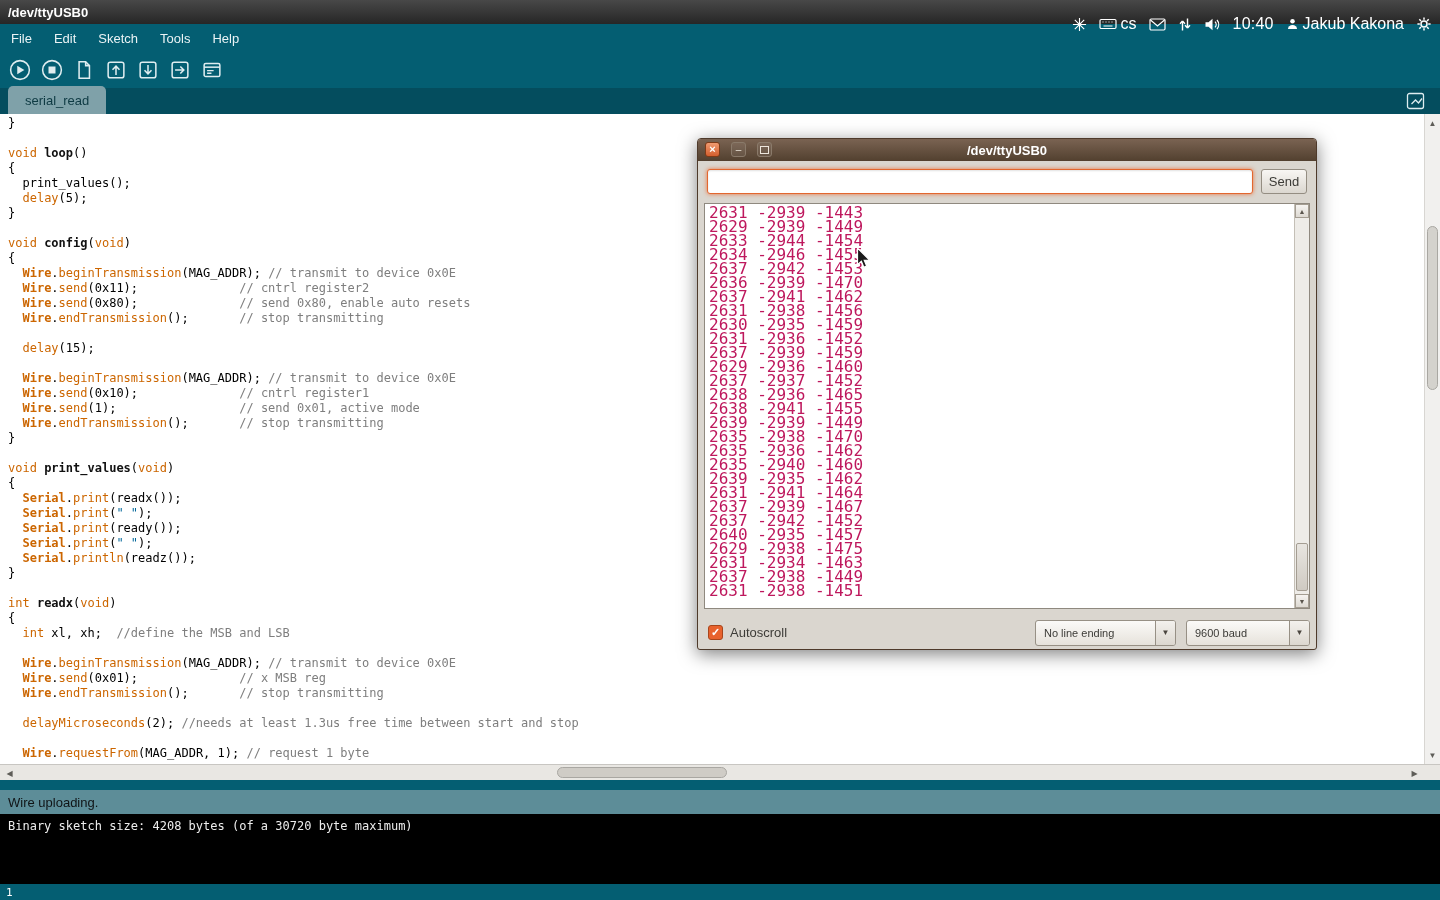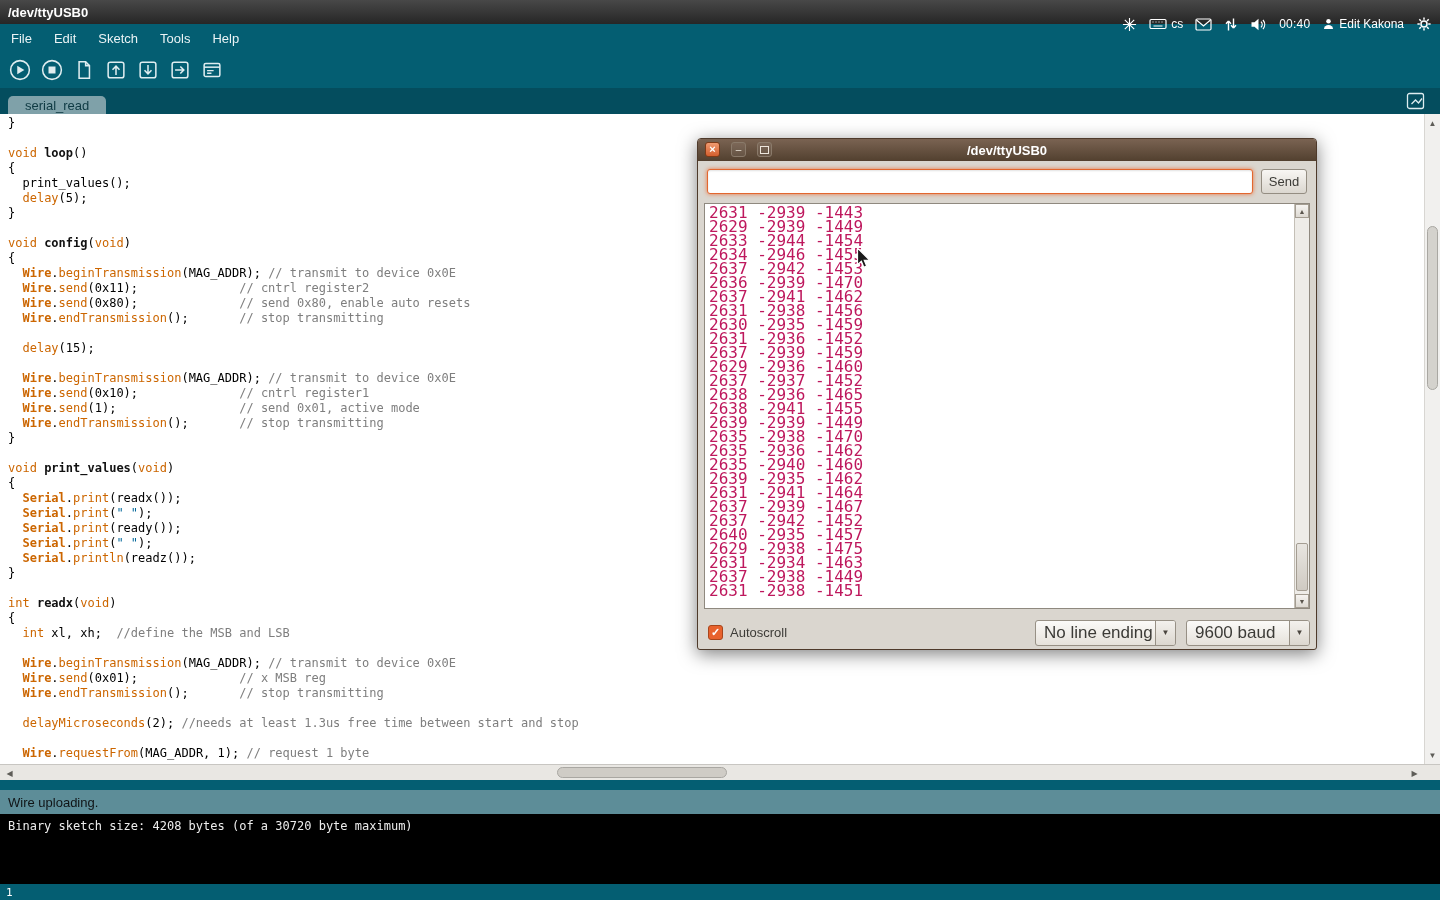--- a/index.html
+++ b/index.html
@@ -5,37 +5,37 @@
   * { margin:0; padding:0; box-sizing:border-box; }
   html,body { width:1440px; height:900px; overflow:hidden; background:#222;
               font-family:"Liberation Sans", sans-serif; }
   .screen { position:relative; width:1440px; height:900px; background:#045E72; overflow:hidden; }
 
   
   .top-panel { position:absolute; top:0; left:0; right:0; height:24px;
                background:linear-gradient(#484848,#262626); display:flex; align-items:center;
                color:#fff; z-index:40; }
   .panel-title { font-weight:bold; font-size:13px; margin-left:8px; }
-  .tray { margin-left:auto; display:flex; align-items:center; gap:12px; margin-right:8px; font-size:12px;margin-top:24px; }
+  .tray { margin-left:auto; display:flex; align-items:center; gap:12px; margin-right:8px; font-size:16px;margin-top:24px; }
   .tray svg { display:block; }
   .tray-group { display:flex; align-items:center; gap:4px; }
   .tray-text { letter-spacing:.2px; }
 
   
   .menubar { position:absolute; top:24px; left:0; right:0; height:28px; background:#045E72;
              display:flex; align-items:flex-end; color:#EAF3F5; font-size:13px; }
   .menu-item { padding:0 11px; height:100%; display:flex; align-items:center; cursor:default; }
 
   .toolbar { position:absolute; top:52px; left:0; right:0; height:36px; background:#045E72;
              display:flex; align-items:center; padding-left:6px; gap:4px; }
   .tool-btn { width:28px; height:28px; background:transparent; border:none; display:flex;
               align-items:center; justify-content:center; color:#DFEDF0; cursor:default; }
 
   .tabbar { position:absolute; top:88px; left:0; right:0; height:26px; background:#044D5E; }
-  .tab { position:absolute; left:8px; bottom:0; height:18px; padding:0 17px;
+  .tab { position:absolute; left:8px; bottom:0; height:28px; padding:0 17px;
          background:#7FA1A9; color:#0E3A43; font-size:13px; display:flex; align-items:center;
          border-radius:5px 5px 0 0; }
   .tab-right-btn { position:absolute; right:14px; top:3px; width:21px; height:20px;
                    background:transparent; border:none; display:flex; align-items:center;
                    justify-content:center; color:#DFEDF0; }
 
   
   .editor { position:absolute; top:114px; left:0; right:0; height:650px; background:#fff; overflow:hidden; }
   .code { position:absolute; top:2px; left:8px; right:20px;
           font-family:"DejaVu Sans Mono", monospace; font-size:12px; line-height:15px;
@@ -121,21 +121,21 @@
                  background:linear-gradient(#E8E5E0,#CFCAC2); border:1px solid #A49D92; border-radius:2px; }
 
   .controls-row { position:absolute; top:458px; left:10px; right:6px; height:27px;
                   display:flex; align-items:center; }
   .checkbox { width:15px; height:15px; background:#E8622D; border:1px solid #A8461C;
               border-radius:3px; color:#fff; display:flex; align-items:center; justify-content:center; }
   .checkbox::after { content:"✓"; font-size:11px; font-weight:bold; line-height:1; }
   .autoscroll-label { margin-left:7px; font-size:13px; color:#3C3B37;text-align:right; }
   .combo { height:26px; display:flex; align-items:stretch; background:linear-gradient(#FBFAF8,#E6E2DB);
            border:1px solid #979085; border-radius:3px; }
-  .combo-text { padding:0 8px; font-size:17px; color:#3C3B37; flex:1; display:flex;
+  .combo-text { padding:0 8px; font-size:11px; color:#3C3B37; flex:1; display:flex;
                 align-items:center; white-space:nowrap; overflow:hidden; }
   .combo-arrow { width:20px; border-left:1px solid #979085; display:flex; align-items:center;
                  justify-content:center; font-size:8px; color:#4A453E;
                  background:linear-gradient(#F3F1ED,#DCD7CF); border-radius:0 2px 2px 0; }
   .combo-arrow::after { content:"▼"; }
   .combo-lineending { width:141px; margin-left:auto; }
   .combo-baud { width:124px; margin-left:10px; }
 
   .cursor { position:absolute; left:856px; top:248px; z-index:60; }
 </style>
@@ -172,29 +172,29 @@
             <path d="M4.5 13.5V4M4.5 4L2 6.7M4.5 4L7 6.7" stroke="#fff" stroke-width="1.4" fill="none"></path>
             <path d="M9.5 1.5V11M9.5 11L7 8.3M9.5 11L12 8.3" stroke="#fff" stroke-width="1.4" fill="none"></path>
           </svg>
       </span>
       <span>
         <svg width="17" height="15" viewBox="0 0 17 15">
             <path d="M1.5 5.2h3l4-3.4v11.4l-4-3.4h-3z" fill="#fff"></path>
             <path d="M11 4.6a4.2 4.2 0 0 1 0 5.8M13 3a7 7 0 0 1 0 9" stroke="#fff" stroke-width="1.3" fill="none"></path>
           </svg>
       </span>
-      <span class="tray-text">00:40</span>
+      <span class="tray-text">10:40</span>
       <span class="tray-group">
         <span>
           <svg width="13" height="14" viewBox="0 0 16 16">
               <circle cx="8" cy="4.6" r="2.8" fill="#fff"></circle>
               <path d="M2.4 14.2a5.6 5 0 0 1 11.2 0z" fill="#fff"></path>
             </svg>
         </span>
-        <span>Edit Kakona</span>
+        <span>Jakub Kakona</span>
       </span>
       <span>
         <svg width="16" height="16" viewBox="0 0 16 16">
             <circle cx="8" cy="8" r="3" fill="none" stroke="#fff" stroke-width="1.5"></circle>
             <path d="M8 1.4v2.4M8 12.2v2.4M1.4 8h2.4M12.2 8h2.4M3.3 3.3l1.7 1.7M11 11l1.7 1.7M12.7 3.3L11 5M5 11l-1.7 1.7" stroke="#fff" stroke-width="1.5"></path>
           </svg>
       </span>
     </div>
   </header>
 

